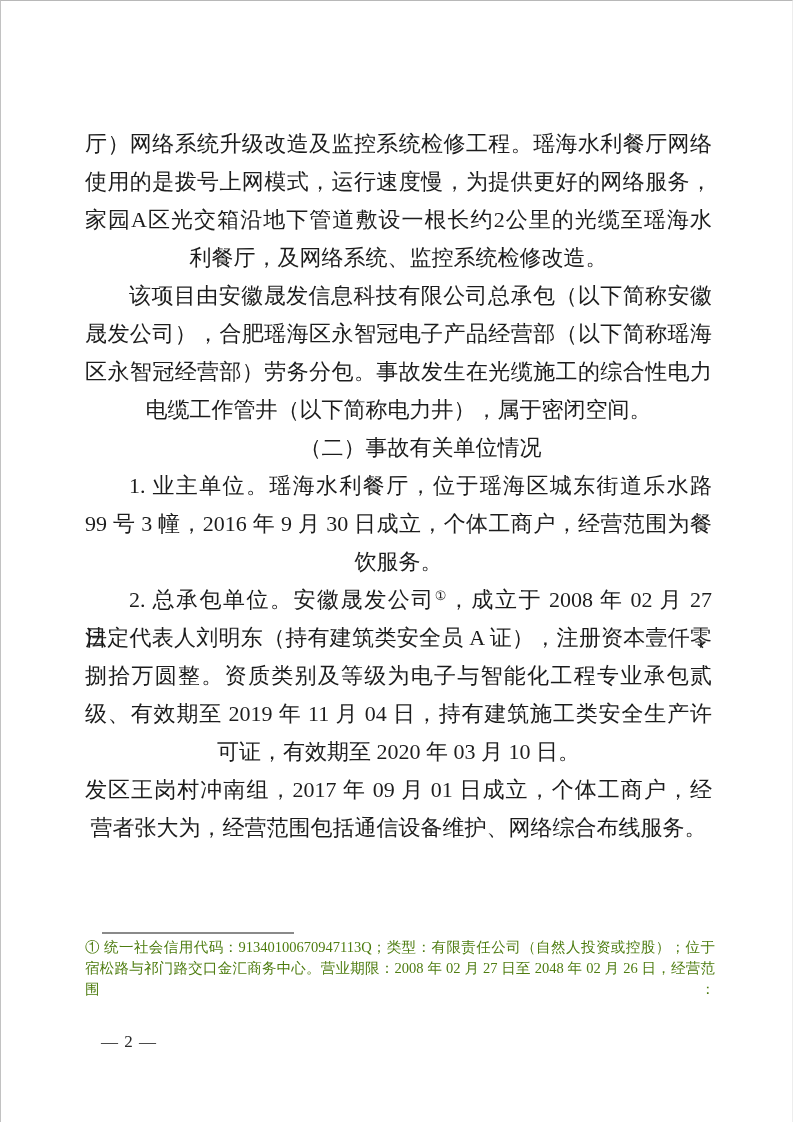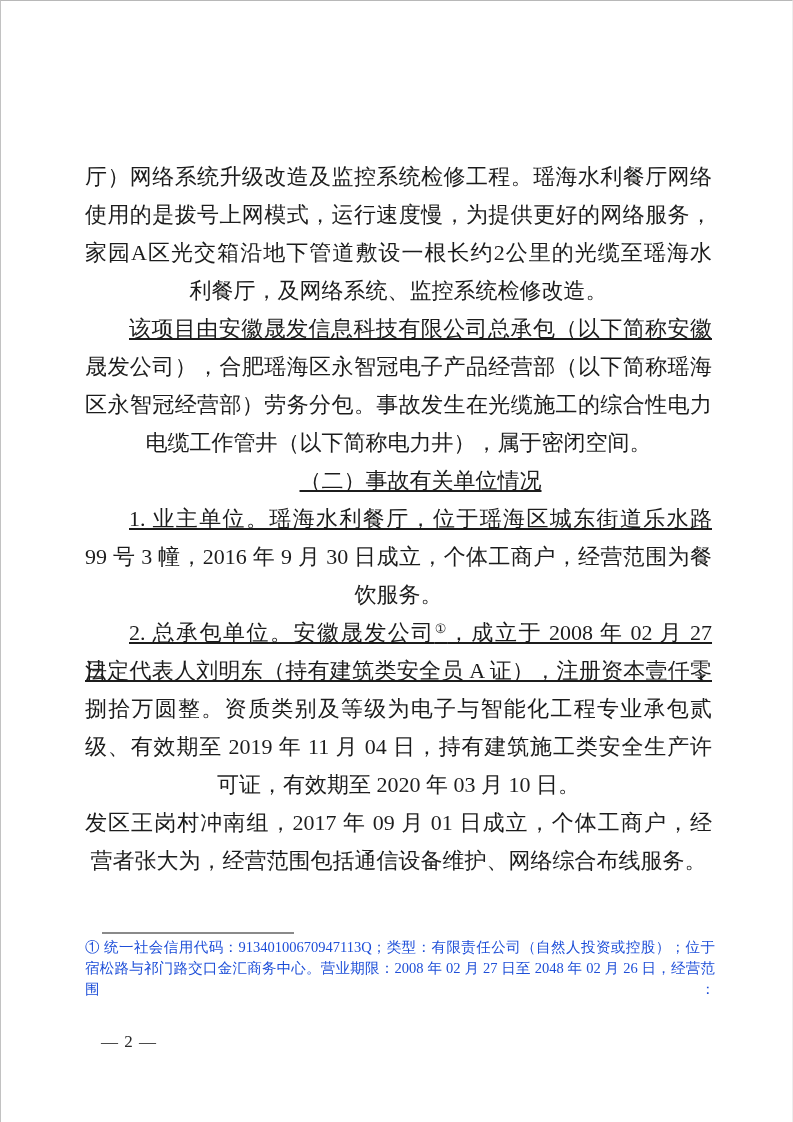--- a/index.html
+++ b/index.html
@@ -16,38 +16,37 @@
     border-top: 1px solid #b8b8b8;
     border-left: 1px solid #c2c2c2;
     border-right: 1px solid #ededed;
     overflow: hidden;
     font-family: "Liberation Serif", "DejaVu Serif", serif;
     color: #1c1c1c;
   }
   .body-text {
     position: absolute;
     left: 84px;
-    top: 157px;
+    top: 124px;
     width: 627px;
     font-size: 22px;
     line-height: 38px;
   }
   .line {
     height: 38px;
     white-space: nowrap;
     text-align: center;
   }
   .line.j {
     white-space: normal;
     text-align: justify;
     text-align-last: justify;
   }
   .line.ind {
     text-indent: 44px;
-    text-decoration: underline;
   }
   .supref {
     font-size: 13px;
     line-height: 0;
     vertical-align: 7px;
     letter-spacing: 0;
   }
   .fn-sep {
     position: absolute;
     left: 101px;
@@ -56,21 +55,21 @@
     height: 0;
     border-top: 2px solid #8a8a8a;
   }
   .footnote {
     position: absolute;
     left: 84px;
     top: 936px;
     width: 630px;
     font-size: 14.5px;
     line-height: 21px;
-    color: #1d4ed8;
+    color: #4d7c0f;
   }
   .fn-line {
     height: 21px;
   }
   .fn-line.j {
     text-align: justify;
     text-align-last: justify;
   }
   .page-number {
     position: absolute;

